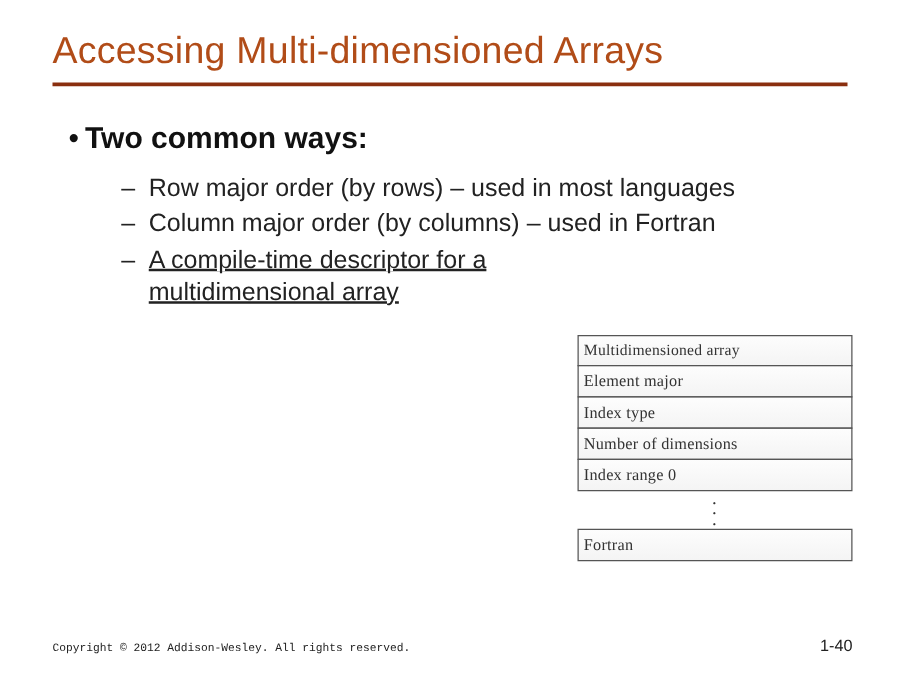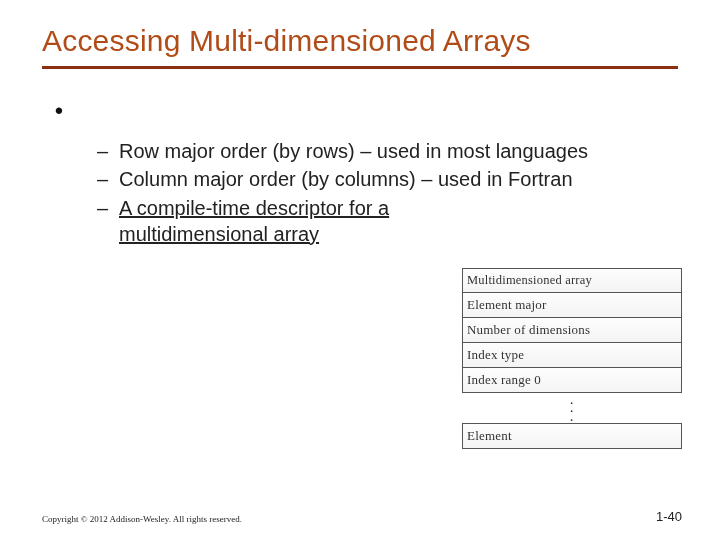--- a/index.html
+++ b/index.html
@@ -95,21 +95,21 @@
     letter-spacing: 1px;
     color: #333;
     padding: 2px 0 4px 0;
   }
   .desc-dots span { display:block; }
 
   .footer {
     position: absolute;
     left: 42px;
     bottom: 16px;
-    font-family: Liberation Serif, serif;
+    font-family: Liberation Mono, monospace;
     font-size: 9px;
     color: #222;
   }
   .pagenum {
     position: absolute;
     right: 38px;
     bottom: 16px;
     font-family: Arial, Helvetica, sans-serif;
     font-size: 13px;
     color: #222;
@@ -118,47 +118,48 @@
 </head>
 <body>
 
 <div class="slide">
 
   <div class="title">Accessing Multi-dimensioned Arrays</div>
   <hr class="rule">
 
   <div class="bullet-l1">
     <span class="bullet-dot">•</span>
+    <span>Two common ways:</span>
   </div>
 
   <div class="sub-list">
     <div class="sub-item">
       <span class="sub-dash">–</span>
       <span class="sub-text">Row major order (by rows) – used in most languages</span>
     </div>
     <div class="sub-item">
       <span class="sub-dash">–</span>
       <span class="sub-text">Column major order (by columns) – used in Fortran</span>
     </div>
     <div class="sub-item third">
       <span class="sub-dash">–</span>
       <span class="sub-text">A compile-time descriptor for a multidimensional array</span>
     </div>
   </div>
 
   <div class="descriptor-figure">
     <div class="desc-cell first">Multidimensioned array</div>
     <div class="desc-cell">Element major</div>
+    <div class="desc-cell">Index type</div>
     <div class="desc-cell">Number of dimensions</div>
-    <div class="desc-cell">Index type</div>
     <div class="desc-cell">Index range 0</div>
     <div class="desc-dots">
         <span>.</span>
         <span>.</span>
         <span>.</span>
       </div>
-    <div class="desc-cell">Element</div>
+    <div class="desc-cell">Fortran</div>
   </div>
 
   <div class="footer">Copyright © 2012 Addison-Wesley. All rights reserved.</div>
   <div class="pagenum">1-40</div>
 
 </div>
 
 </body></html>

